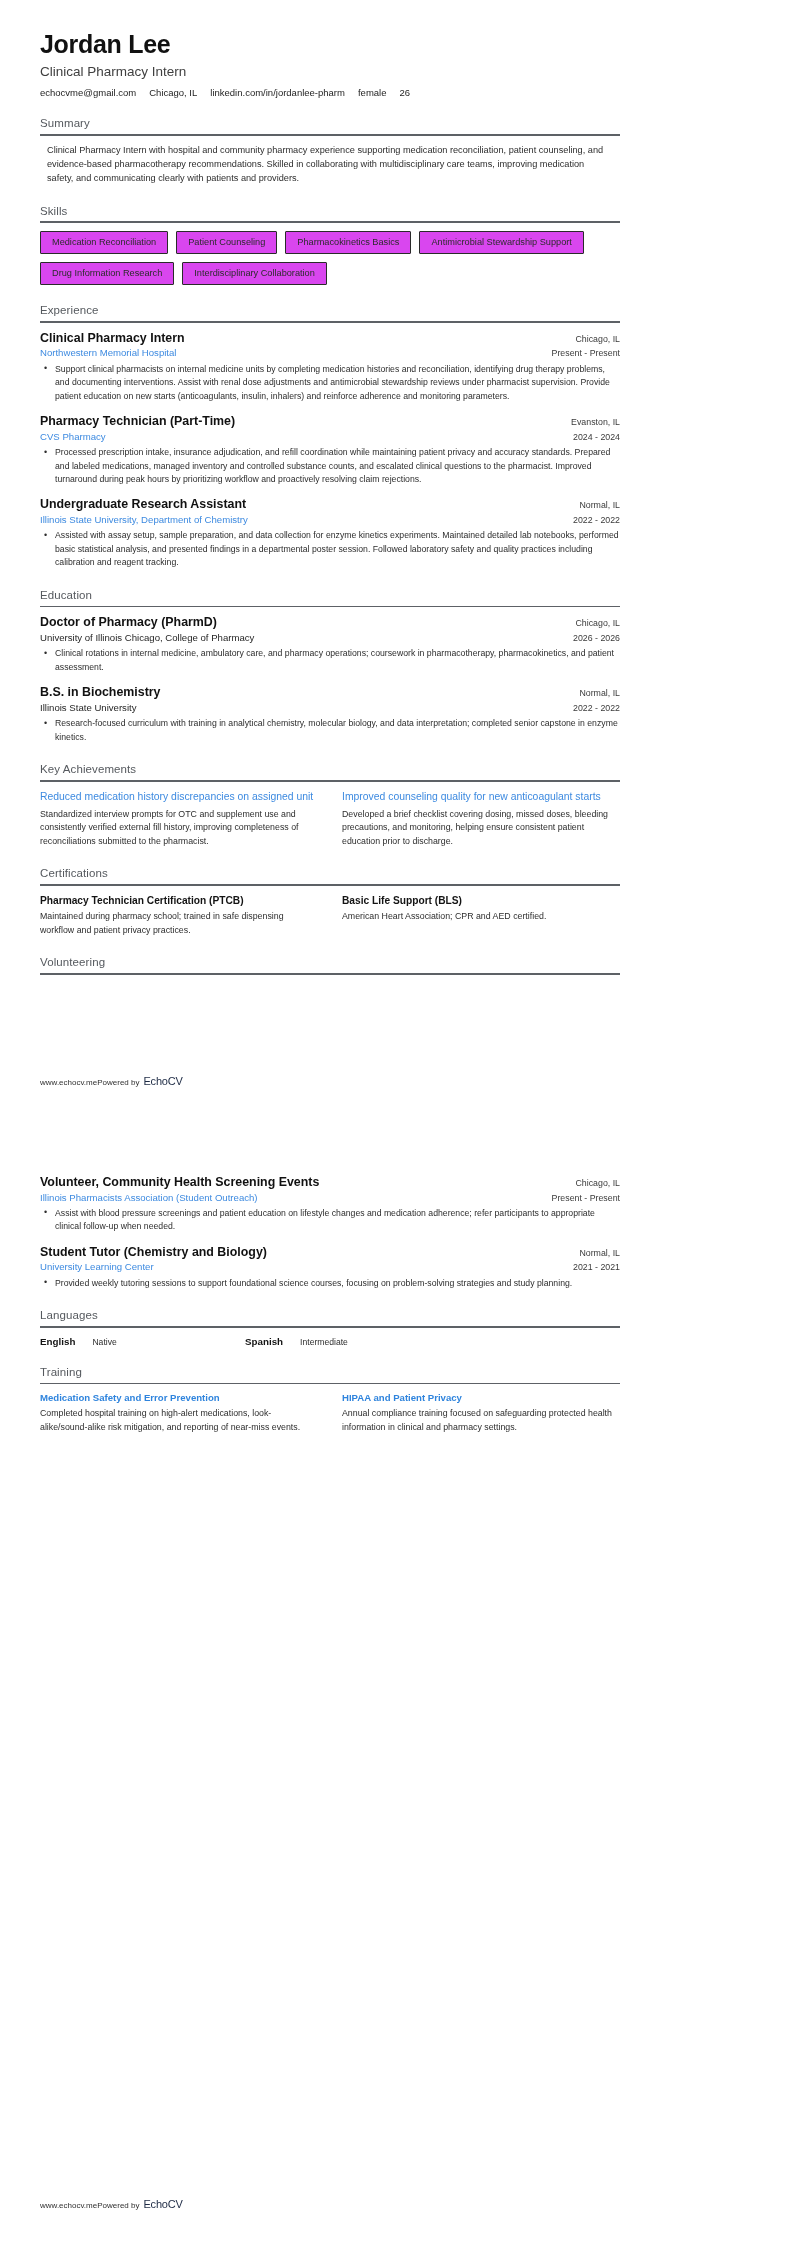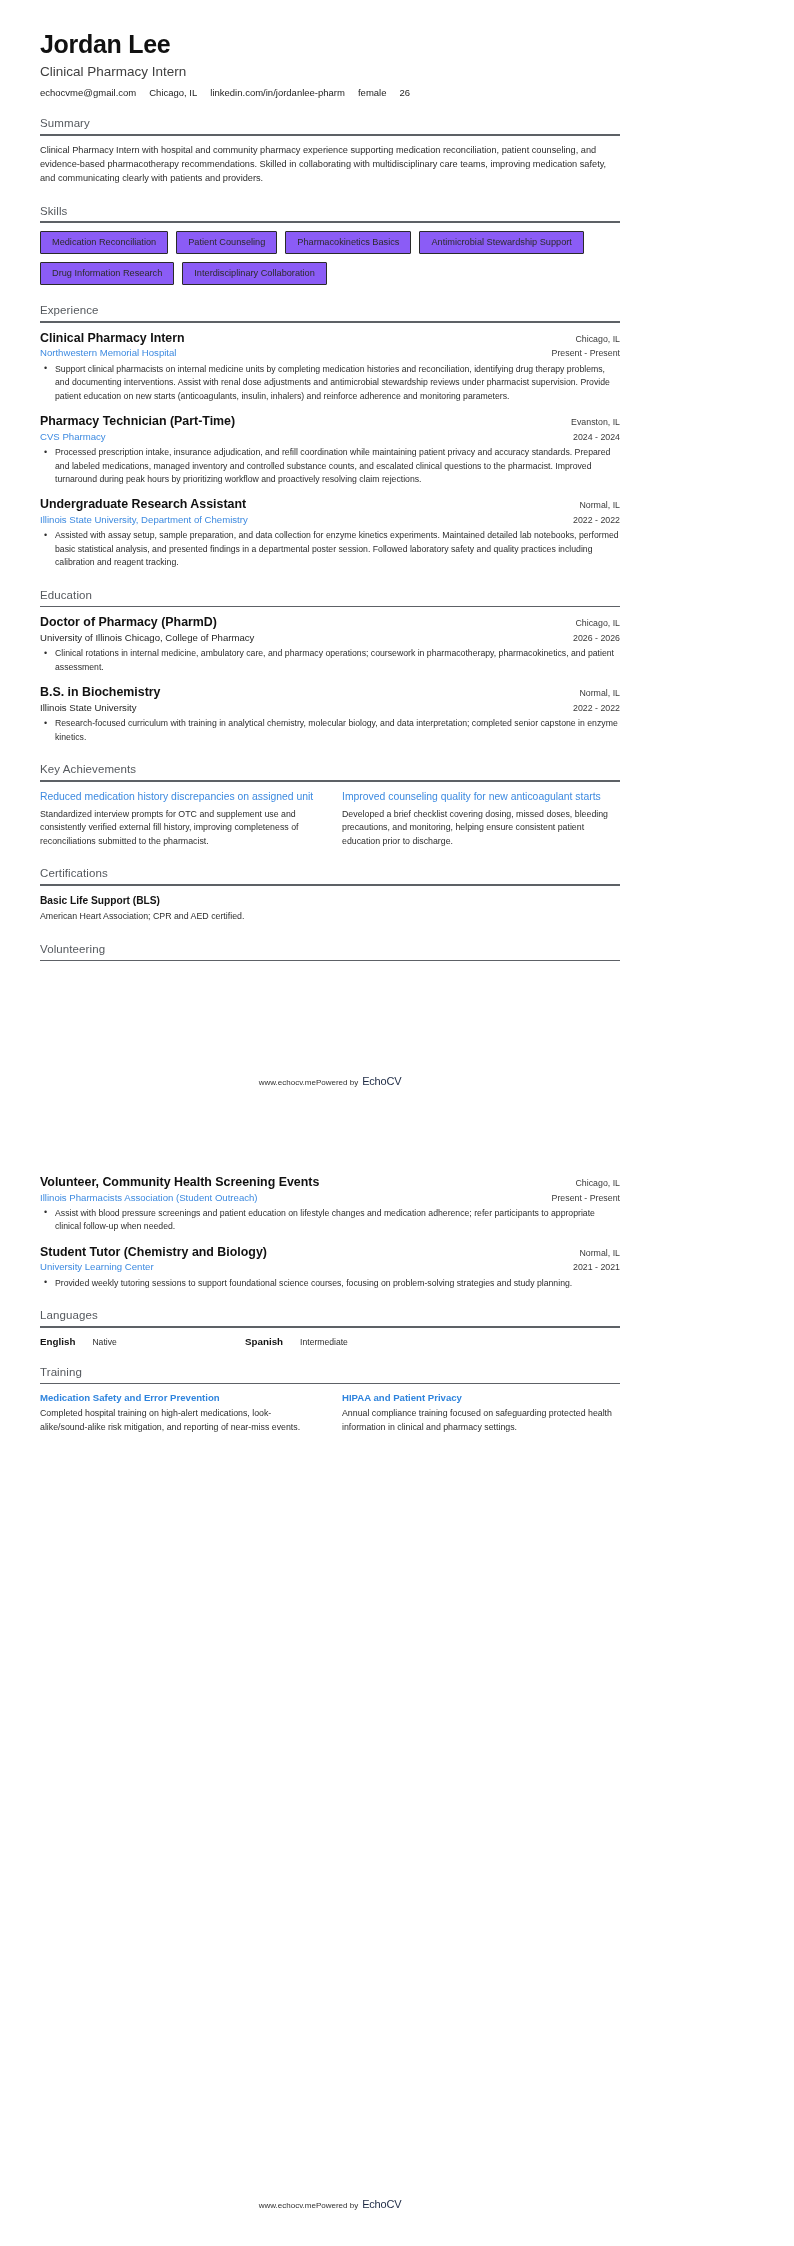--- a/index.html
+++ b/index.html
@@ -62,21 +62,21 @@
     height: 1.6px;
     background: #5d6166;
     width: 100%;
     margin-bottom: 8px;
   }
 
   .body-text {
     font-size: 9.2px;
     line-height: 1.52;
     color: #2d2d2d;
-    margin: 0;
+    margin: 7px;
   }
 
   
   .skill-group-name {
     font-size: 10.6px;
     font-weight: bold;
     color: #161616;
     margin: 0 0 7px 0;
   }
   .tag-row {
@@ -84,21 +84,21 @@
     flex-wrap: wrap;
     gap: 8px;
   }
   .tag {
     border: 1px solid #2a2a2a;
     border-radius: 1px;
     padding: 5px 11px 6px 11px;
     font-size: 9.2px;
     color: #2b2b2b;
     line-height: 1.1;
-    background: #8b5cf6;
+    background: #d946ef;
     white-space: nowrap;
   }
 
   
   .entry { margin-bottom: 11px; }
   .entry:last-child { margin-bottom: 0; }
   .entry-head {
     display: flex;
     justify-content: space-between;
     align-items: baseline;
@@ -222,21 +222,21 @@
     color: #2d2d2d;
   }
 
   
   .page-footer {
     position: absolute;
     left: 40px;
     right: 40px;
     bottom: 36px;
     display: flex;
-    justify-content: center;
+    justify-content: flex-start;
     align-items: baseline;
   }
   .footer-url {
     font-size: 8px;
     color: #303030;
   }
   .footer-powered {
     font-size: 8px;
     color: #303030;
     display: flex;
@@ -380,20 +380,24 @@
         <p class="ach-desc">Developed a brief checklist covering dosing, missed doses, bleeding precautions, and monitoring, helping ensure consistent patient education prior to discharge.</p>
       </div>
     </div>
   </div>
 
   <div class="section">
     <div class="section-title">Certifications</div>
     <div class="section-rule"></div>
     <div class="two-col">
       <div class="col">
+        <div class="cert-title">Pharmacy Technician Certification (PTCB)</div>
+        <p class="cert-desc">Maintained during pharmacy school; trained in safe dispensing workflow and patient privacy practices.</p>
+      </div>
+      <div class="col">
         <div class="cert-title">Basic Life Support (BLS)</div>
         <p class="cert-desc">American Heart Association; CPR and AED certified.</p>
       </div>
     </div>
   </div>
 
   <div class="section">
     <div class="section-title">Volunteering</div>
     <div class="section-rule"></div>
   </div>

